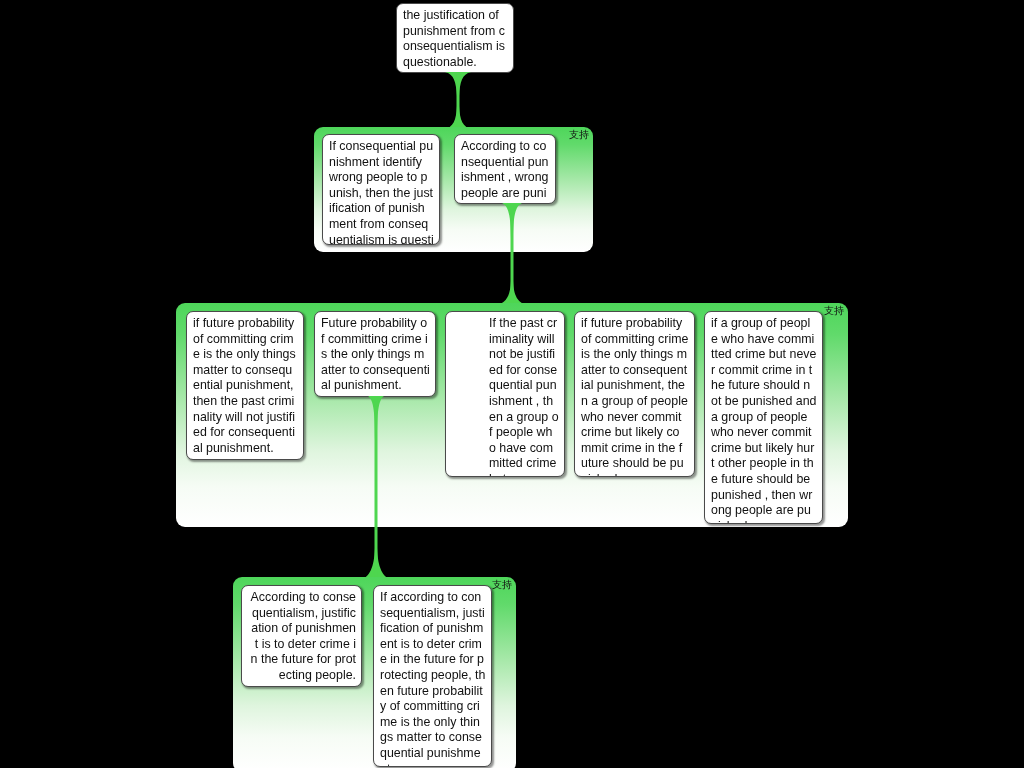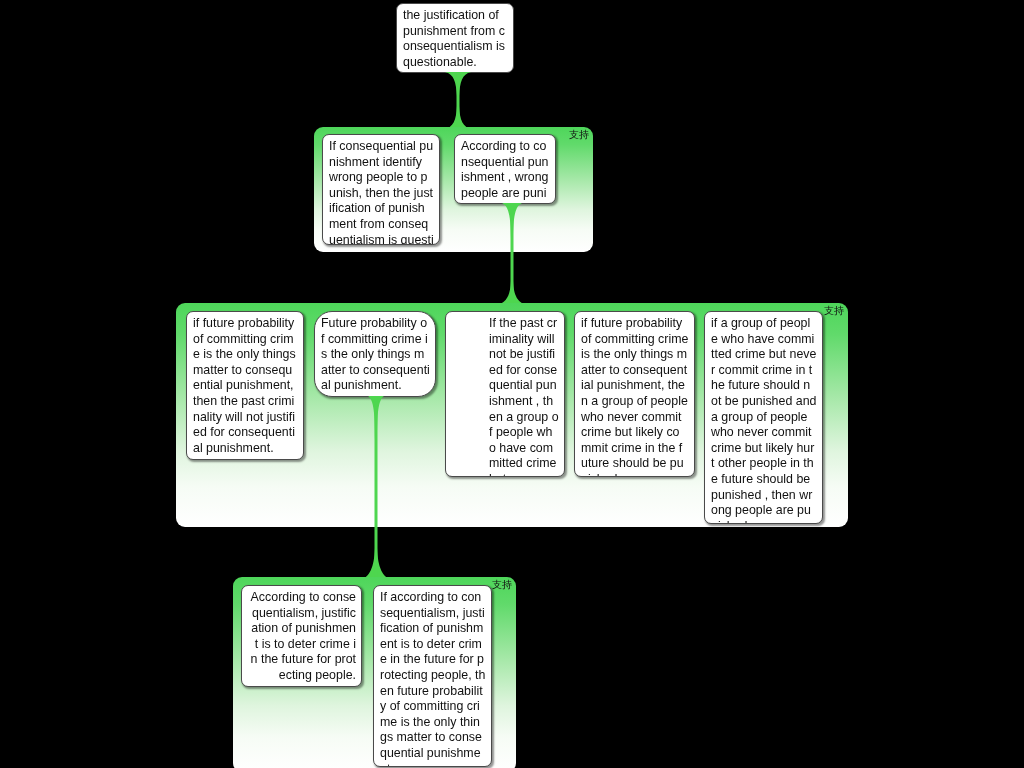--- a/index.html
+++ b/index.html
@@ -82,21 +82,21 @@
       <rect x="16.5" y="0" width="3" height="103" fill="#4ed64f"></rect>
     </svg>
   </div>
 
   <div class="group" style="left:176px;top:303px;width:672px;height:224px;">
     <span class="group-label">支持</span>
   </div>
 
   <div class="card" style="left:186px;top:311px;width:118px;height:149px;">if future probability of committing crime is the only things matter to consequential punishment, then the past criminality will not justified for consequential punishment.</div>
 
-  <div class="card" style="left:314px;top:311px;width:122px;height:86px;border-radius:18px;">Future probability of committing crime is the only things matter to consequential punishment.</div>
+  <div class="card" style="left:314px;top:311px;width:122px;height:86px;">Future probability of committing crime is the only things matter to consequential punishment.</div>
 
   <div class="card" style="left:445px;top:311px;width:120px;height:166px;padding-left:43px;">If the past criminality will not be justified for consequential punishment , then a group of people who have committed crime but  never commit crime  in the future.should  not be punished.</div>
 
   <div class="card" style="left:574px;top:311px;width:121px;height:166px;">if future probability of committing crime is the only things matter to consequential punishment, then a group of people who never commit crime but likely commit crime in the future should be punished</div>
 
   <div class="card" style="left:704px;top:311px;width:119px;height:213px;">if a group of people who have committed crime but  never commit crime  in the future should  not be punished and  a group of people who never commit crime but likely hurt other people in the future should be punished , then wrong people are punished.</div>
 
   <div class="conn" style="left:358px;top:396px;width:36px;height:185px;">
     <svg width="36" height="185" viewBox="0 0 36 185">
       <path d="M10,0 C16,4 16.8,18 17,44 L17,152 C16,172 12,180 2,185 L34,185 C24,180 20,172 19,152 L19,44 C19.2,18 20,4 26,0 Z" fill="#4ed64f"></path>

